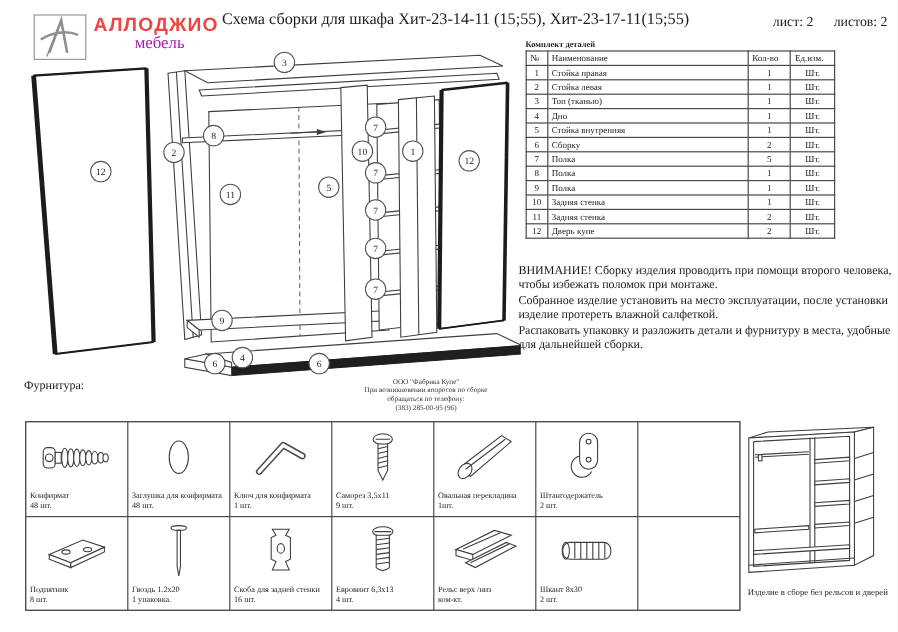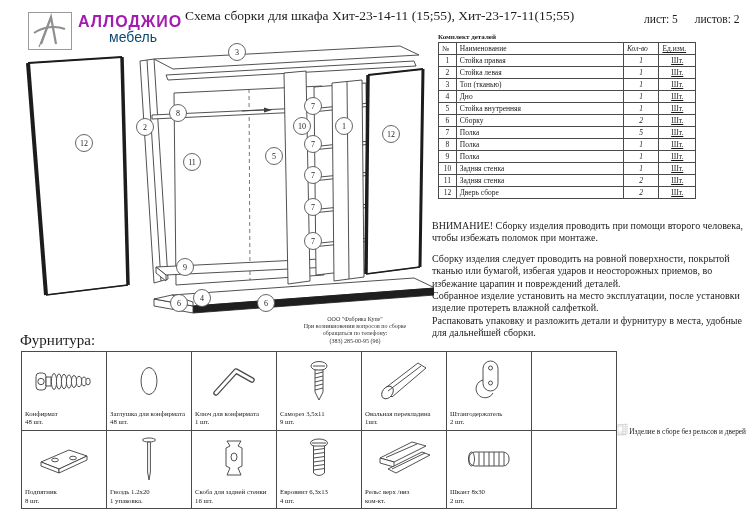--- a/index.html
+++ b/index.html
@@ -6,58 +6,58 @@
   html,body { background:#e8e8e8; }
   .page {
     position:relative; width:748px; height:527px; background:#ffffff;
     font-family:"Liberation Serif","DejaVu Serif",serif; color:#1c1c1c;
     overflow:hidden; margin:0 auto;
   }
   .abs { position:absolute; }
 
   
   .logo-box { left:28px; top:12px; width:44px; height:38px; border:1.5px solid #9a9a9a; }
-  .brand { left:78px; top:13px; font-size:16px; font-weight:bold; color:#a21caf; letter-spacing:1px; font-family:"Liberation Sans","DejaVu Sans",sans-serif; }
-  .brand-sub { left:78px; top:29px; width:110px; text-align:center; font-size:14px; color:#0c4a6e; font-family:Liberation Sans, sans-serif; }
+  .brand { left:78px; top:13px; font-size:16px; font-weight:bold; color:#ef4444; letter-spacing:1px; font-family:"Liberation Sans","DejaVu Sans",sans-serif; }
+  .brand-sub { left:78px; top:29px; width:110px; text-align:center; font-size:14px; color:#a21caf; font-family:Liberation Serif, serif; }
   .title { left:185px; top:7px; font-size:13.5px; line-height:18px; }
   .sheet-info { left:630px; top:13px; font-size:11.5px; }
   .sheet-info span { margin-left:14px; }
 
   
   .parts-caption { left:438px; top:33px; font-size:7px; font-weight:bold; }
   table.parts { position:absolute; left:438px; top:42px; width:258px; border-collapse:collapse; font-size:7.5px; }
   table.parts th, table.parts td { border:1px solid #4a4a4a; padding:1px 3px; height:11px; font-weight:normal; vertical-align:middle; }
   table.parts th { text-align:left; }
   .c-num  { width:17px;  text-align:center; }
   .c-name { width:160px; }
-  .c-qty  { width:34px;  text-align:center;font-style:italic; }
-  .c-unit { width:35px;  text-align:center;text-decoration:underline; }
+  .c-qty  { width:34px;  text-align:center; }
+  .c-unit { width:35px;  text-align:center; }
 
   
   .notes { left:432px; top:220px; width:313px; font-size:10px; line-height:1.24; }
   .notes p { margin:0; }
   .notes .gap { margin-top:8px; }
 
   
   .diagram { left:14px; top:41px; width:420px; height:308px; }
   .factory-note { left:278px; top:316px; width:154px; text-align:center; font-size:6px; line-height:1.2; color:#333; }
 
   
-  .hw-title { left:20px; top:332px; font-size:15px; }
+  .hw-title { left:20px; top:316px; font-size:10px; }
   .hw-grid {
     left:21px; top:351px; width:596px; height:158px;
     display:grid; grid-template-columns:repeat(7,1fr); grid-template-rows:1fr 1fr;
     background:#4a4a4a; gap:1px; border:1px solid #4a4a4a;
   }
   .hw-cell { background:#fff; display:flex; flex-direction:column; overflow:hidden; }
   .hw-icon { flex:1; display:flex; align-items:center; justify-content:center; }
   .hw-label { padding:0 3px 3px 3px; font-size:6.8px; line-height:1.25; min-height:17px; }
 
   
-  .assembled { left:617px; top:351px; width:129px; height:158px; display:flex; flex-direction:row; align-items:center; }
+  .assembled { left:617px; top:351px; width:129px; height:158px; display:flex; flex-direction:column; align-items:center; }
   .assembled-caption { font-size:7.3px; text-align:center; margin-top:2px; white-space:nowrap; }
 
   svg { display:block; }
   .ln { stroke:#3d3d3d; stroke-width:0.9; fill:#ffffff; }
   .lnf { stroke:#3d3d3d; stroke-width:0.9; fill:none; }
   .callout circle { fill:#fff; stroke:#555; stroke-width:0.9; }
   .callout text { font-family:"Liberation Serif","DejaVu Serif",serif; font-size:8px; fill:#1c1c1c; text-anchor:middle; }
 </style>
 </head>
 <body>
@@ -70,21 +70,21 @@
       <path d="M5,20 C14,14 26,12 36,16" fill="none" stroke="#8f8f8f" stroke-width="2"></path>
       <path d="M22,4 L10,34" fill="none" stroke="#8f8f8f" stroke-width="1.2"></path>
     </svg>
   </div>
   <div class="abs brand">АЛЛОДЖИО</div>
   <div class="abs brand-sub">мебель</div>
   <div class="abs title">
     <div>Схема сборки для шкафа Хит-23-14-11 (15;55), Хит-23-17-11(15;55)</div>
   </div>
   <div class="abs sheet-info">
-    <span>лист: 5</span>
+    <span>лист: 2</span>
     <span>листов: 2</span>
   </div>
 
   <svg class="abs diagram" viewBox="0 0 420 308">
 
     <g>
       <polygon class="ln" points="14,22 108,16 114,244 32,254"></polygon>
       <line x1="14" y1="22" x2="32" y2="254" stroke="#1c1c1c" stroke-width="4"></line>
       <line x1="108" y1="16" x2="114" y2="244" stroke="#1c1c1c" stroke-width="3.5"></line>
       <line x1="14" y1="22" x2="108" y2="16" stroke="#1c1c1c" stroke-width="2"></line>
@@ -306,30 +306,29 @@
           <td class="c-unit">Шт.</td>
         </tr>
       <tr>
           <td class="c-num">11</td>
           <td class="c-name">Задняя стенка</td>
           <td class="c-qty">2</td>
           <td class="c-unit">Шт.</td>
         </tr>
       <tr>
           <td class="c-num">12</td>
-          <td class="c-name">Дверь сборе</td>
+          <td class="c-name">Дверь купе</td>
           <td class="c-qty">2</td>
           <td class="c-unit">Шт.</td>
         </tr>
     </tbody>
   </table>
 
   <div class="abs notes">
     <p>ВНИМАНИЕ! Сборку изделия проводить при помощи второго человека, чтобы избежать поломок при монтаже.</p>
-    <p class="gap">Сборку изделия следует проводить на ровной поверхности, покрытой тканью или бумагой, избегая ударов и неосторожных приемов, во избежание царапин и повреждений деталей.</p>
     <p>Собранное изделие установить на место эксплуатации, после установки изделие протереть влажной салфеткой.</p>
     <p>Распаковать упаковку и разложить детали и фурнитуру в места, удобные для дальнейшей сборки.</p>
   </div>
 
   <div class="abs hw-title">Фурнитура:</div>
   <div class="abs hw-grid">
 
     <div class="hw-cell">
       <div class="hw-icon">
         <svg width="62" height="40" viewBox="0 0 62 40">

